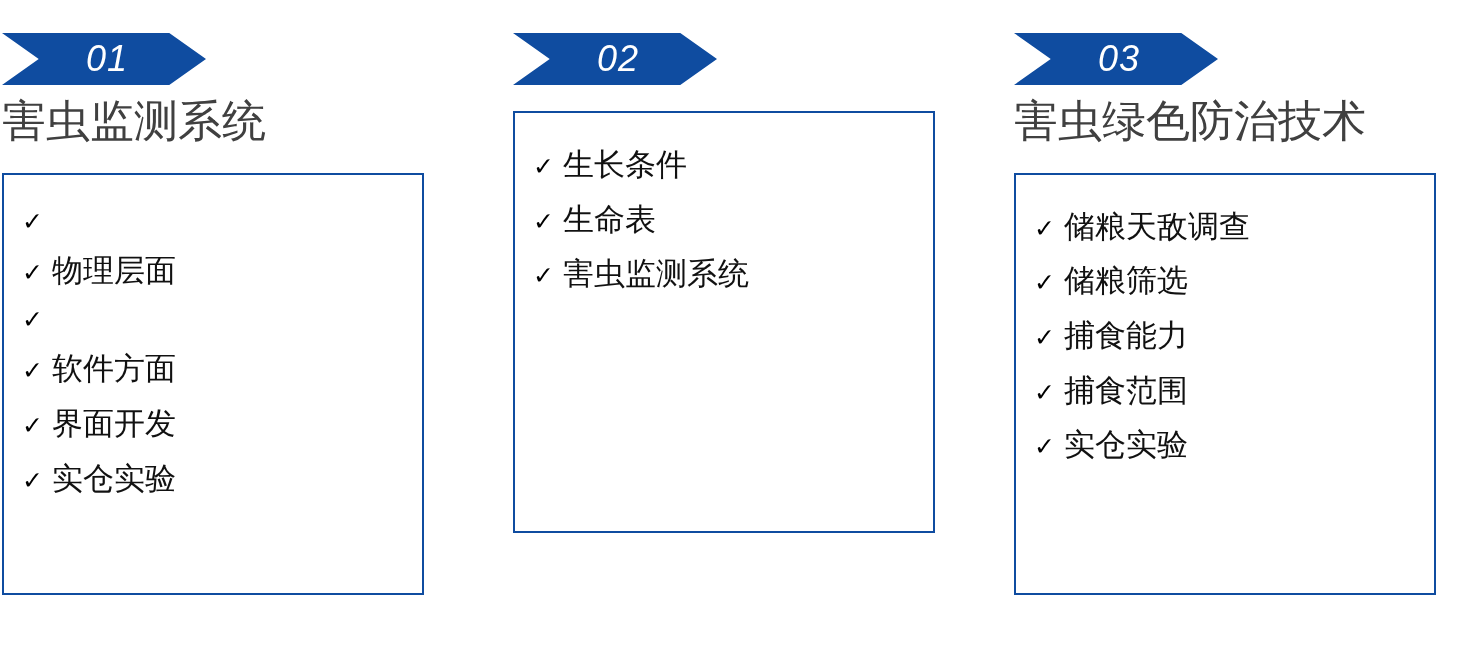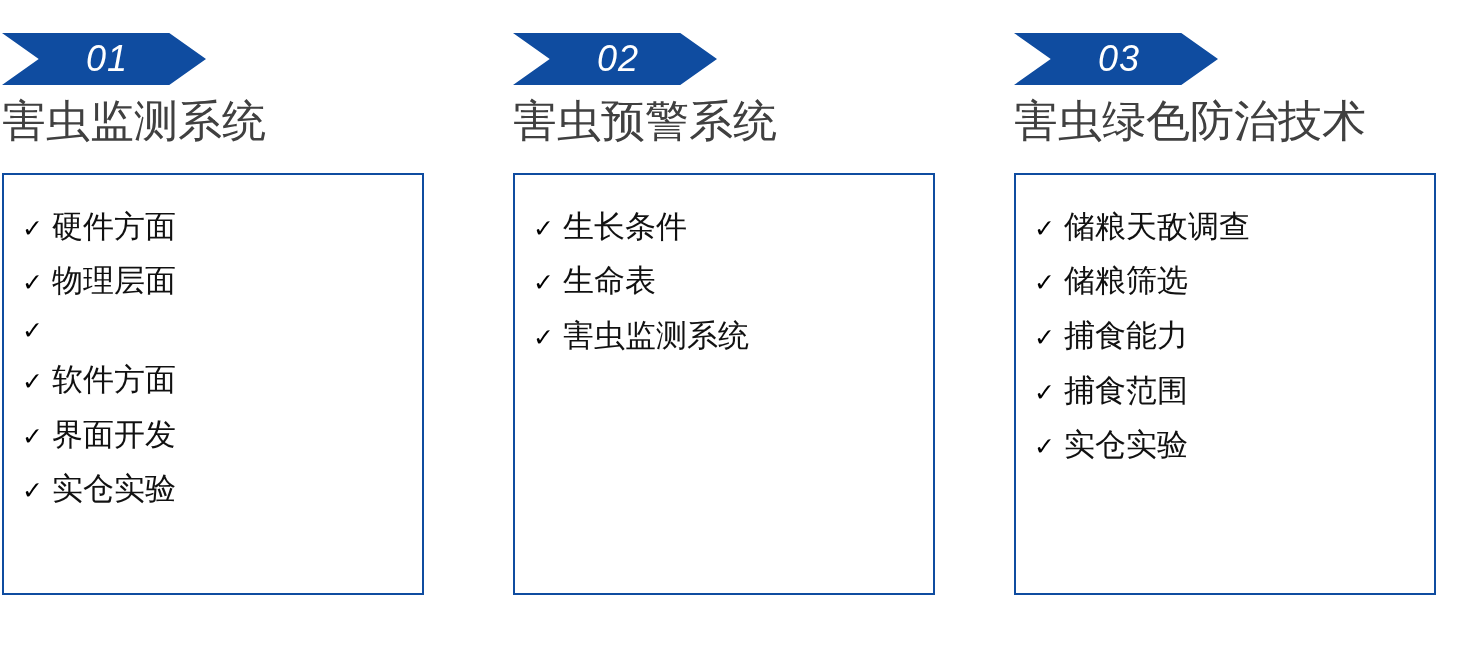--- a/index.html
+++ b/index.html
@@ -143,21 +143,20 @@
     <div class="column column-0">
       <div class="badge">
         <div class="badge-shape" style="background: rgb(15, 76, 160);"></div>
         <div class="badge-number" style="color: rgb(255, 255, 255);">01</div>
       </div>
       <div class="heading" style="color: rgb(64, 64, 64);">害虫监测系统</div>
       <div class="list-box" style="border-color: rgb(15, 76, 160);">
         <ul class="list">
           <li class="list-item" style="color: rgb(17, 17, 17);">
             <span class="check-icon">✓</span>
-            <span class="item-label">硬件方面</span>
           </li>
           <li class="list-item" style="color: rgb(17, 17, 17);">
             <span class="check-icon">✓</span>
             <span class="item-label">物理层面</span>
           </li>
           <li class="list-item" style="color: rgb(17, 17, 17);">
             <span class="check-icon">✓</span>
           </li>
           <li class="list-item" style="color: rgb(17, 17, 17);">
             <span class="check-icon">✓</span>
@@ -173,21 +172,20 @@
           </li>
         </ul>
       </div>
     </div>
 
     <div class="column column-1">
       <div class="badge">
         <div class="badge-shape" style="background: rgb(15, 76, 160);"></div>
         <div class="badge-number" style="color: rgb(255, 255, 255); text-align: right;">02</div>
       </div>
-      <div class="heading" style="color: rgb(64, 64, 64);">害虫预警系统</div>
       <div class="list-box" style="border-color: rgb(15, 76, 160);">
         <ul class="list">
           <li class="list-item" style="color: rgb(17, 17, 17);">
             <span class="check-icon">✓</span>
             <span class="item-label">生长条件</span>
           </li>
           <li class="list-item" style="color: rgb(17, 17, 17);">
             <span class="check-icon">✓</span>
             <span class="item-label">生命表</span>
           </li>

